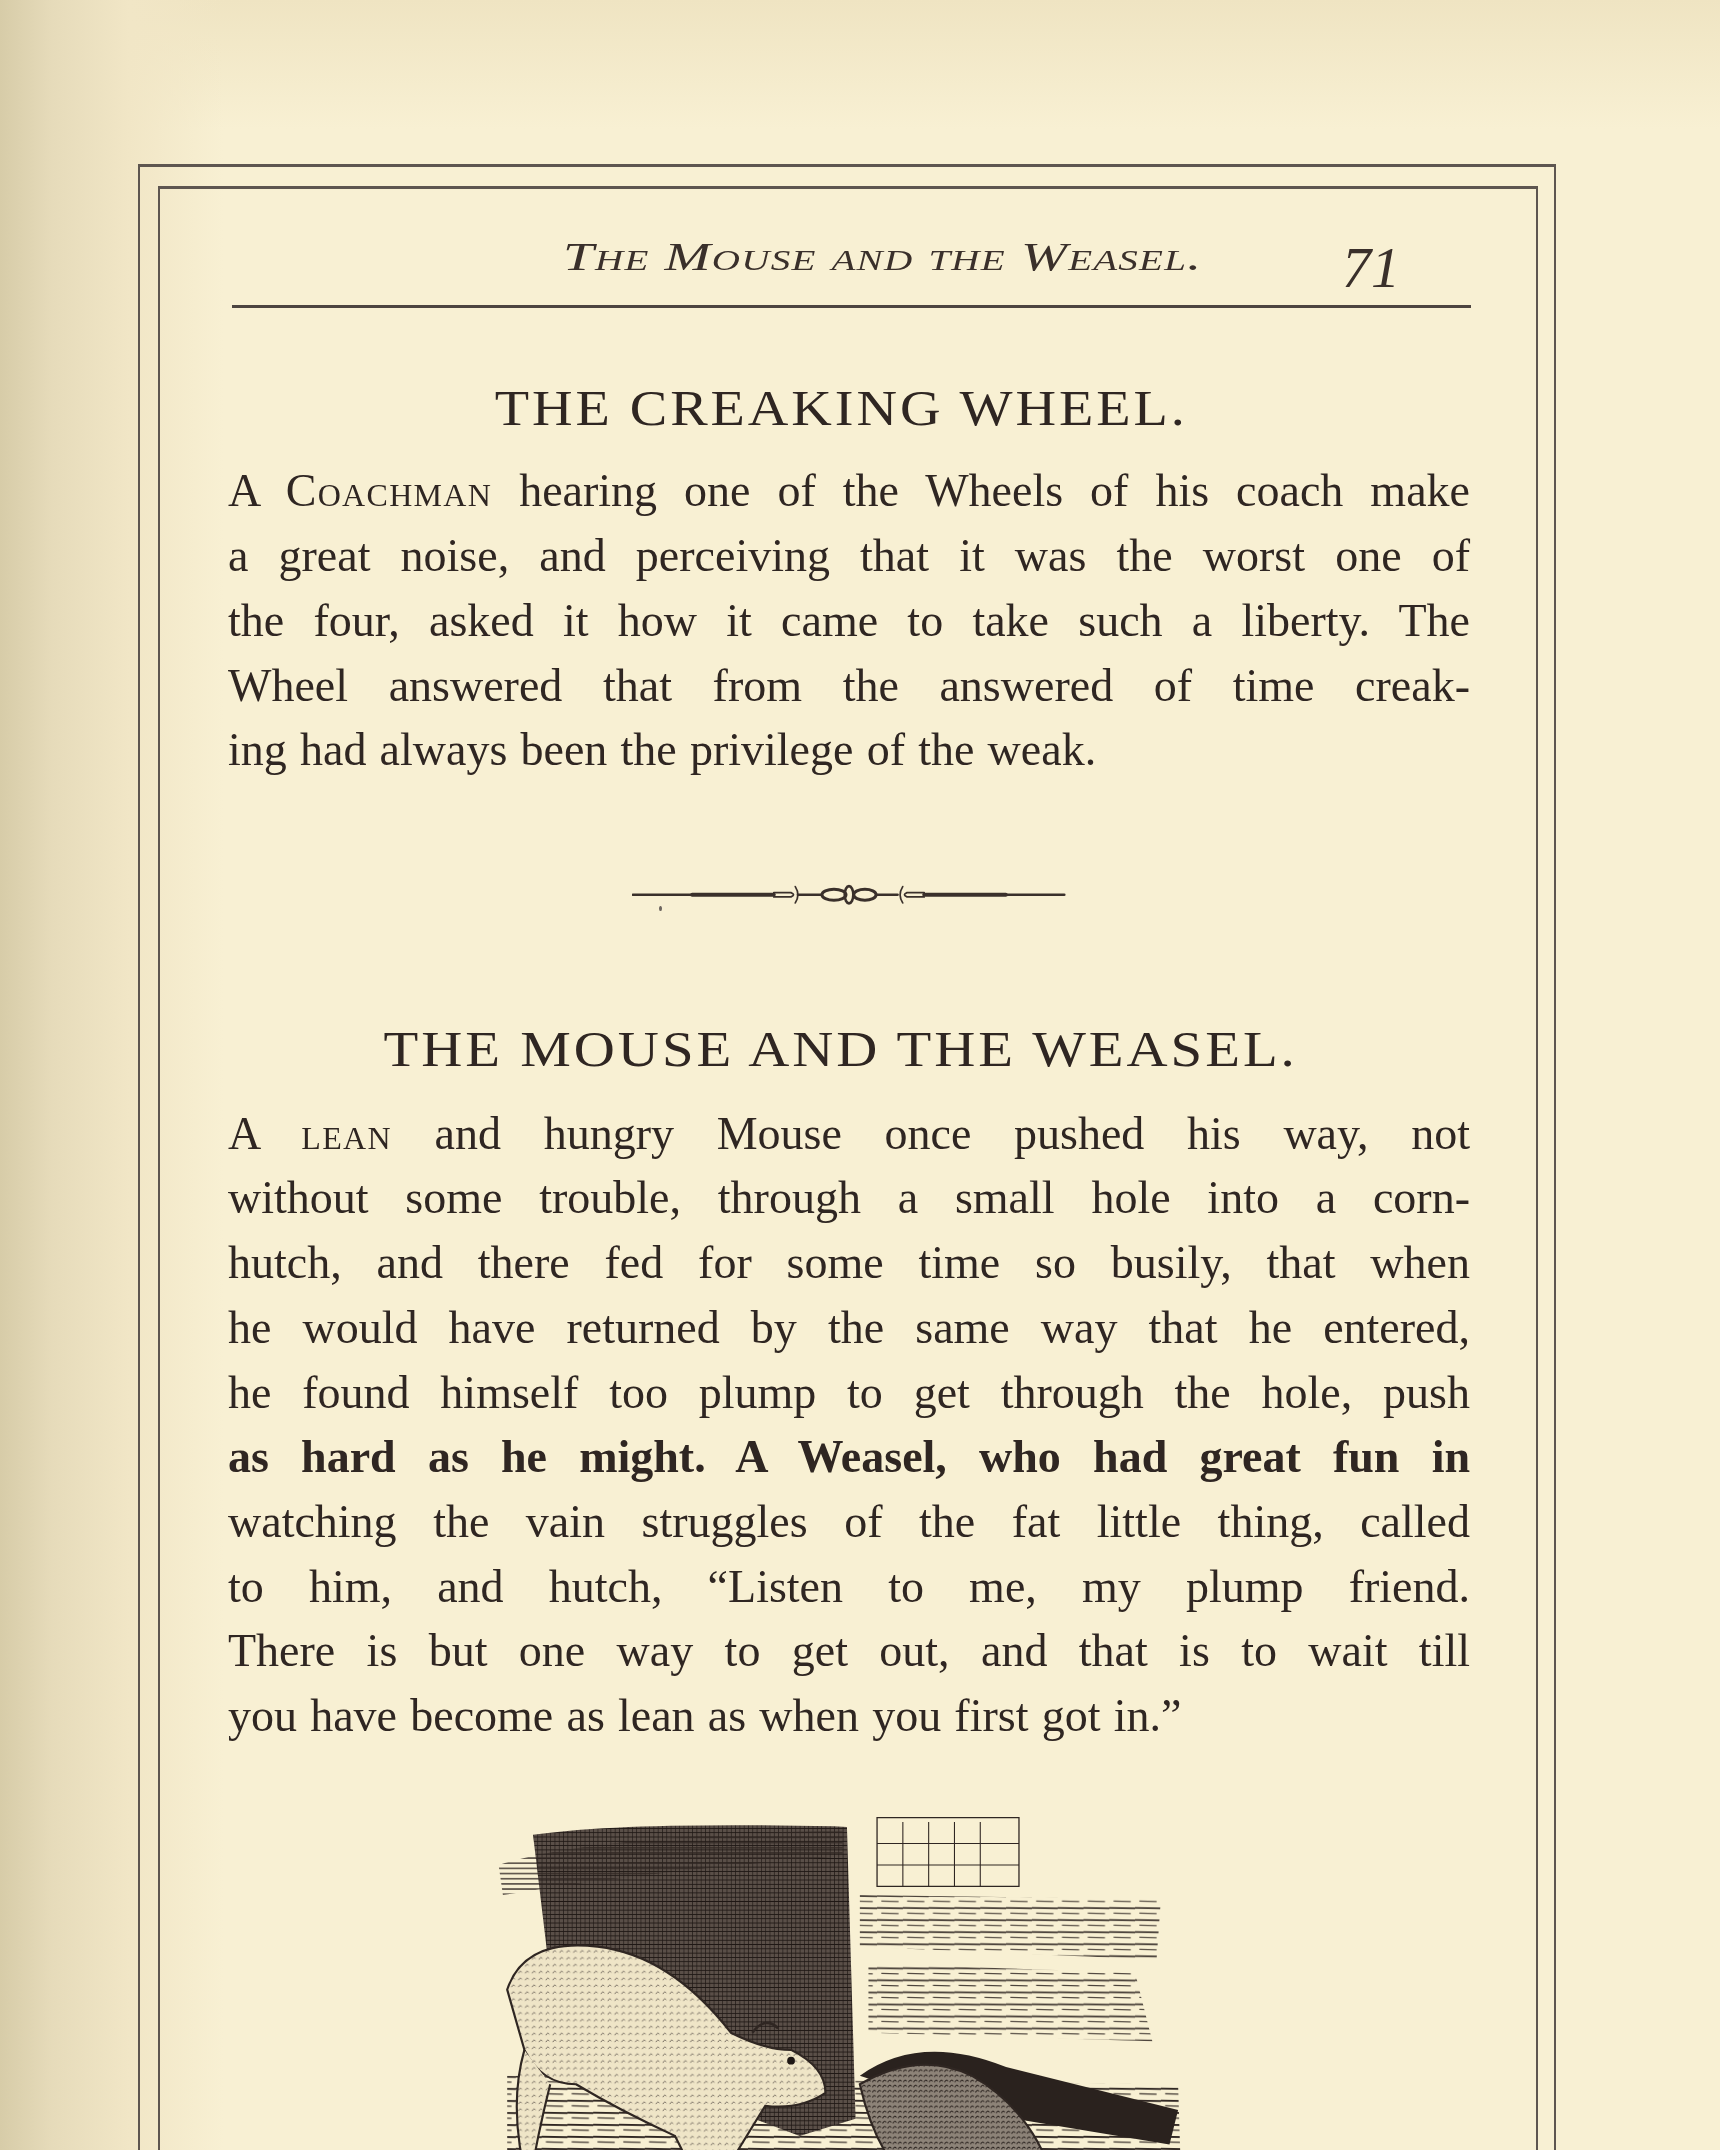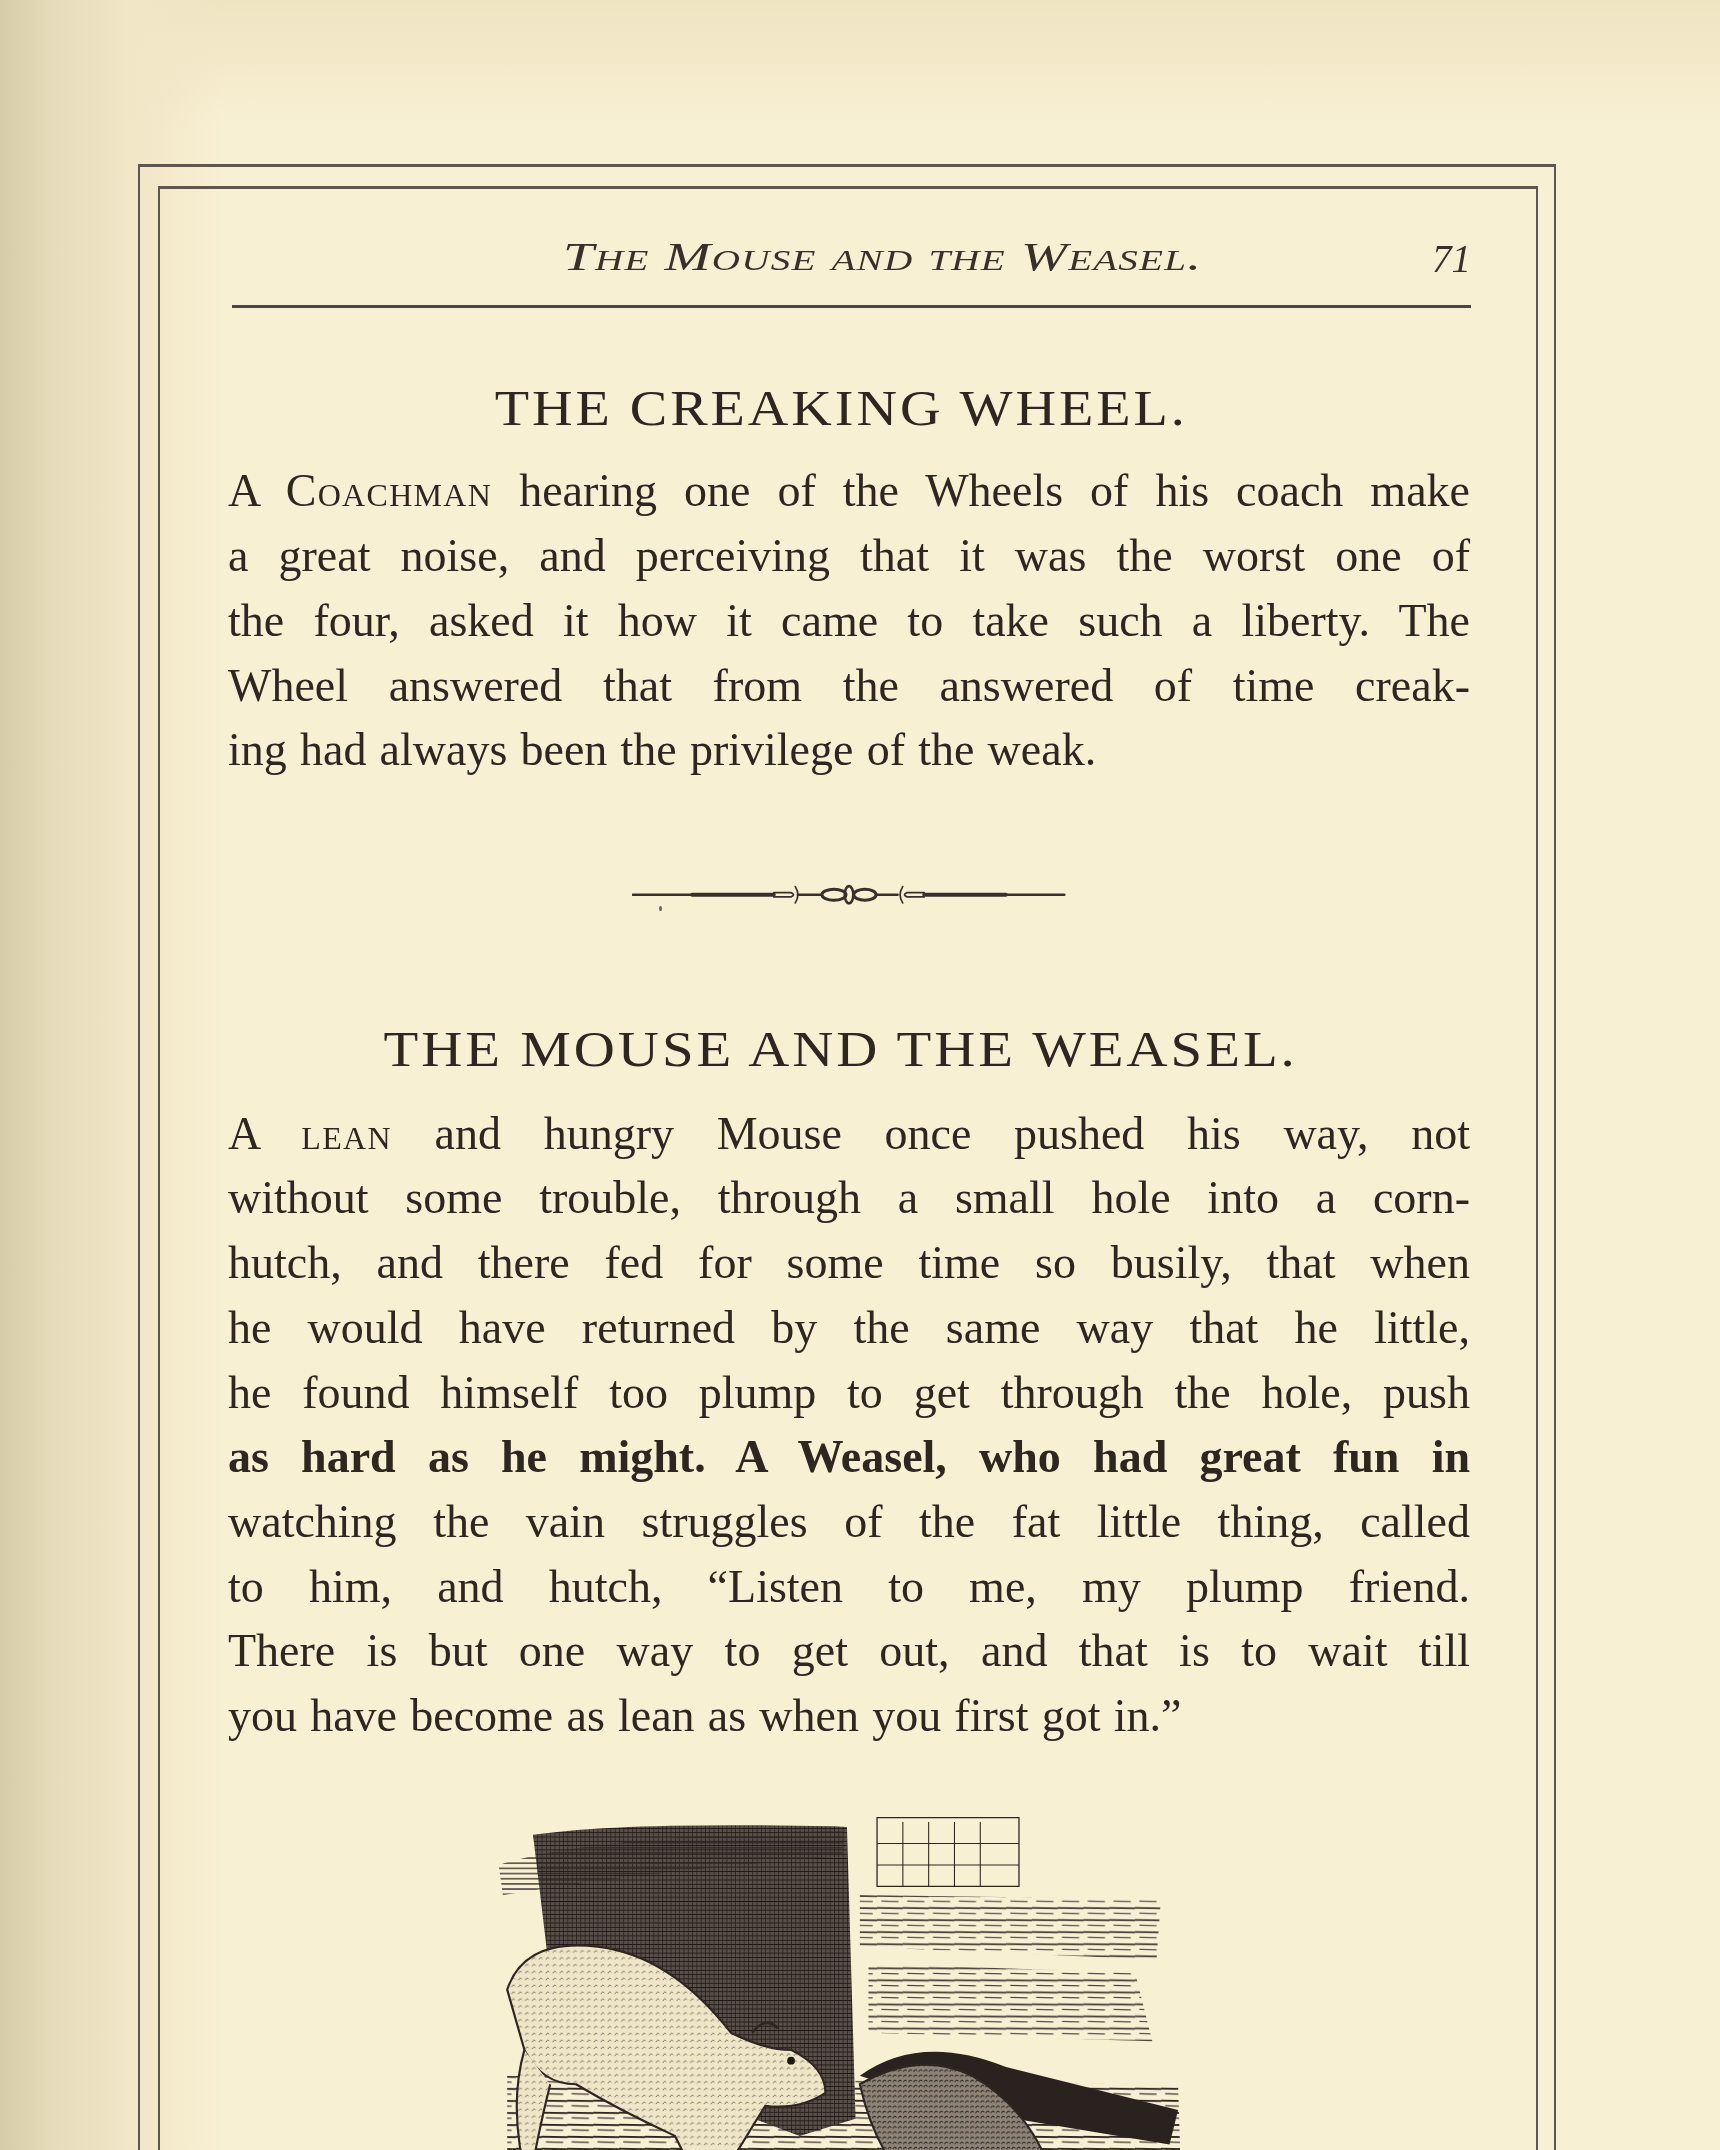--- a/index.html
+++ b/index.html
@@ -27,22 +27,22 @@
     border-width: 3.4px 2.2px 3.4px 2.2px;
   }
   .running-head {
     position: absolute; left: 563px; top: 236px;
     font-size: 41px; font-style: italic; letter-spacing: 0.9px;
     line-height: 1; white-space: nowrap;
     font-variant: small-caps;
     color: #3a302b;
   }
   .page-number {
-    position: absolute; left: 1432px; top: 239px;
-    font-size: 39px; line-height: 1; font-style: italic; color: #3a302b; text-align: right;
+    position: absolute; left: 1342px; top: 239px;
+    font-size: 58px; line-height: 1; font-style: italic; color: #3a302b; text-align: right;
   }
   .head-rule {
     position: absolute; left: 232px; top: 305px; width: 1239px; height: 2.6px;
     background: #4d4540;
   }
   .heading {
     position: absolute; left: 0; width: 1682px; text-align: center;
     font-size: 50px; line-height: 1; letter-spacing: 2.6px;
     white-space: nowrap; color: #2f2622;
   }
@@ -110,21 +110,21 @@
 <div class="speck" style="left:659px;top:906px;width:2.6px;height:5.2px;"></div>
 
 <div class="heading h2">
   <span style="transform: scaleX(1.13788);">THE MOUSE AND THE WEASEL.</span>
 </div>
 
 <div id="fable1">
     <div class="body-line" style="top: 1111px; white-space: nowrap; word-spacing: 1.7px;"><span>A </span><span class="sc">lean</span><span> and hungry Mouse once pushed his way, not</span></div>
     <div class="body-line" style="top: 1175px; white-space: nowrap; word-spacing: 1.7px;"><span>without some trouble, through a small hole into a corn-</span></div>
     <div class="body-line" style="top: 1240px; white-space: nowrap; word-spacing: 1.7px;"><span>hutch, and there fed for some time so busily, that when</span></div>
-    <div class="body-line" style="top: 1305px; white-space: nowrap; word-spacing: 1.7px;"><span>he would have returned by the same way that he little,</span></div>
+    <div class="body-line" style="top: 1305px; white-space: nowrap; word-spacing: 1.7px;"><span>he would have returned by the same way that he entered,</span></div>
     <div class="body-line" style="top: 1370px; white-space: nowrap; word-spacing: 1.7px;"><span>he found himself too plump to get through the hole, push</span></div>
     <div class="body-line" style="top: 1434px; white-space: nowrap; word-spacing: 1.7px; font-weight: bold;"><span>as hard as he might.  A Weasel, who had great fun in</span></div>
     <div class="body-line" style="top: 1499px; white-space: nowrap; word-spacing: 1.7px;"><span>watching the vain struggles of the fat little thing, called</span></div>
     <div class="body-line" style="top: 1564px; white-space: nowrap; word-spacing: 1.7px;"><span>to him, and hutch, “Listen to me, my plump friend.</span></div>
     <div class="body-line" style="top: 1628px; white-space: nowrap; word-spacing: 1.7px;"><span>There is but one way to get out, and that is to wait till</span></div>
     <div class="body-line last" style="top: 1693px;"><span>you have become as lean as when you first got in.”</span></div>
   </div>
 
 <svg class="illustration" viewBox="0 0 1630 995">
   <defs>

